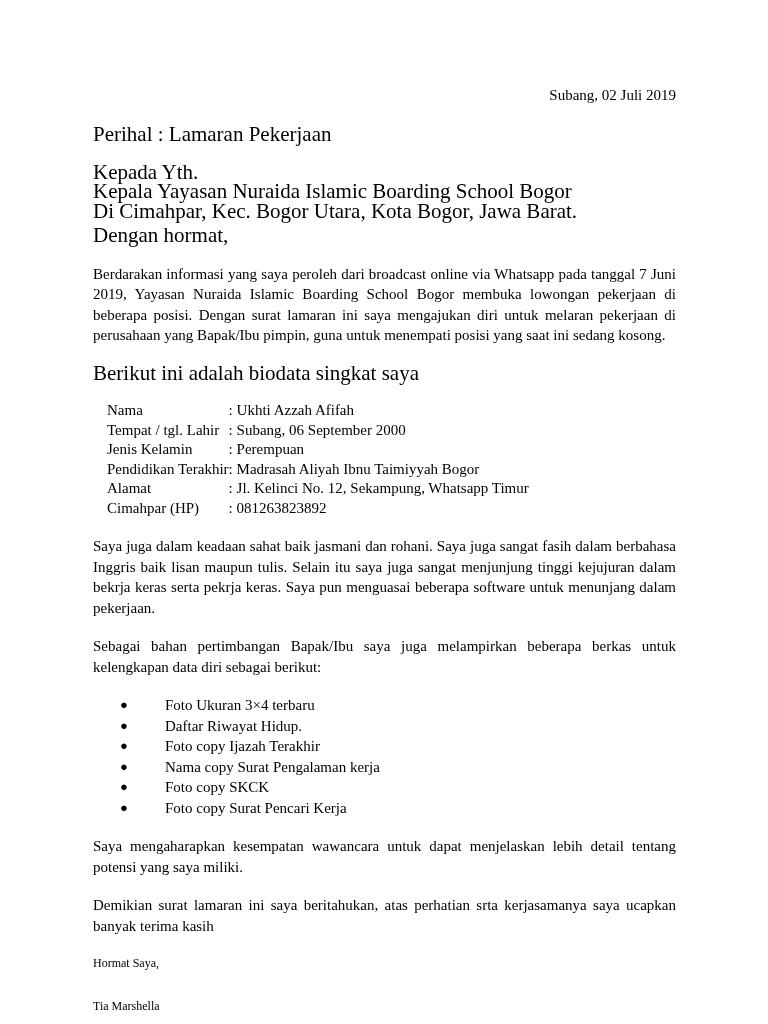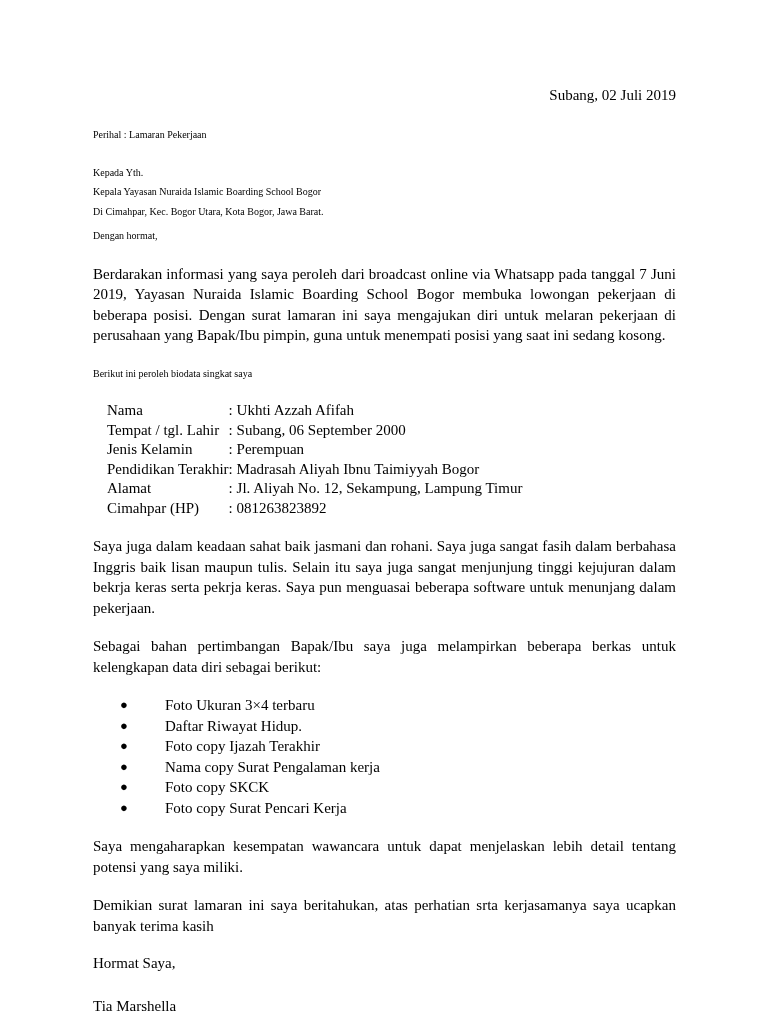--- a/index.html
+++ b/index.html
@@ -27,21 +27,21 @@
     top: 86px;
     width: 583px;
   }
   .date-line {
     text-align: right;
     font-size: 15px;
     line-height: 19px;
     margin: 0 0 20px 0;
   }
   .block {
-    font-size: 10px;
+    font-size: 21px;
     line-height: 19.5px;
     margin: 0 0 18px 0;
   }
   .block.tight {
     margin-bottom: 5px;
   }
   .addr-line {
     display: block;
   }
   .para {
@@ -82,21 +82,21 @@
     padding-left: 45px;
   }
   .attach-list li .bullet {
     position: absolute;
     left: 0;
     top: 0;
     font-size: 13px;
     line-height: 20.5px;
   }
   .sig {
-    font-size: 15px;
+    font-size: 12px;
     line-height: 19.5px;
     margin: 0 0 23px 0;
   }
   .sig.name {
     margin-bottom: 24px;
   }
 </style>
 </head>
 <body>
 
@@ -110,21 +110,21 @@
     <div class="block tight">
       <span class="addr-line">Kepada Yth.</span>
       <span class="addr-line">Kepala Yayasan Nuraida Islamic Boarding School Bogor</span>
       <span class="addr-line">Di Cimahpar, Kec. Bogor Utara, Kota Bogor, Jawa Barat.</span>
     </div>
 
     <div class="block">Dengan hormat,</div>
 
     <p class="para">Berdarakan informasi yang saya peroleh dari broadcast online via Whatsapp pada tanggal 7 Juni 2019, Yayasan Nuraida Islamic Boarding School Bogor membuka lowongan pekerjaan di beberapa posisi. Dengan surat lamaran ini saya mengajukan diri untuk melaran pekerjaan di perusahaan yang Bapak/Ibu pimpin, guna untuk menempati posisi yang saat ini sedang kosong.</p>
 
-    <div class="block">Berikut ini peroleh biodata singkat saya</div>
+    <div class="block">Berikut ini adalah biodata singkat saya</div>
 
     <table class="bio-table">
       <tbody>
         <tr>
           <td class="bio-label">Nama</td>
           <td class="bio-sep">:</td>
           <td class="bio-value">Ukhti Azzah Afifah</td>
         </tr>
         <tr>
           <td class="bio-label">Tempat / tgl. Lahir</td>
@@ -137,21 +137,21 @@
           <td class="bio-value">Perempuan</td>
         </tr>
         <tr>
           <td class="bio-label">Pendidikan Terakhir</td>
           <td class="bio-sep">:</td>
           <td class="bio-value">Madrasah Aliyah Ibnu Taimiyyah Bogor</td>
         </tr>
         <tr>
           <td class="bio-label">Alamat</td>
           <td class="bio-sep">:</td>
-          <td class="bio-value">Jl. Aliyah No. 12, Sekampung, Lampung Timur</td>
+          <td class="bio-value">Jl. Kelinci No. 12, Sekampung, Whatsapp Timur</td>
         </tr>
         <tr>
           <td class="bio-label">Cimahpar (HP)</td>
           <td class="bio-sep">:</td>
           <td class="bio-value">081263823892</td>
         </tr>
       </tbody>
     </table>
 
     <p class="para">Saya juga dalam keadaan sahat baik jasmani dan rohani.  Saya juga sangat fasih dalam berbahasa Inggris baik lisan maupun tulis. Selain itu saya juga sangat menjunjung tinggi kejujuran dalam bekrja keras serta pekrja keras. Saya pun menguasai beberapa software untuk menunjang dalam pekerjaan.</p>

